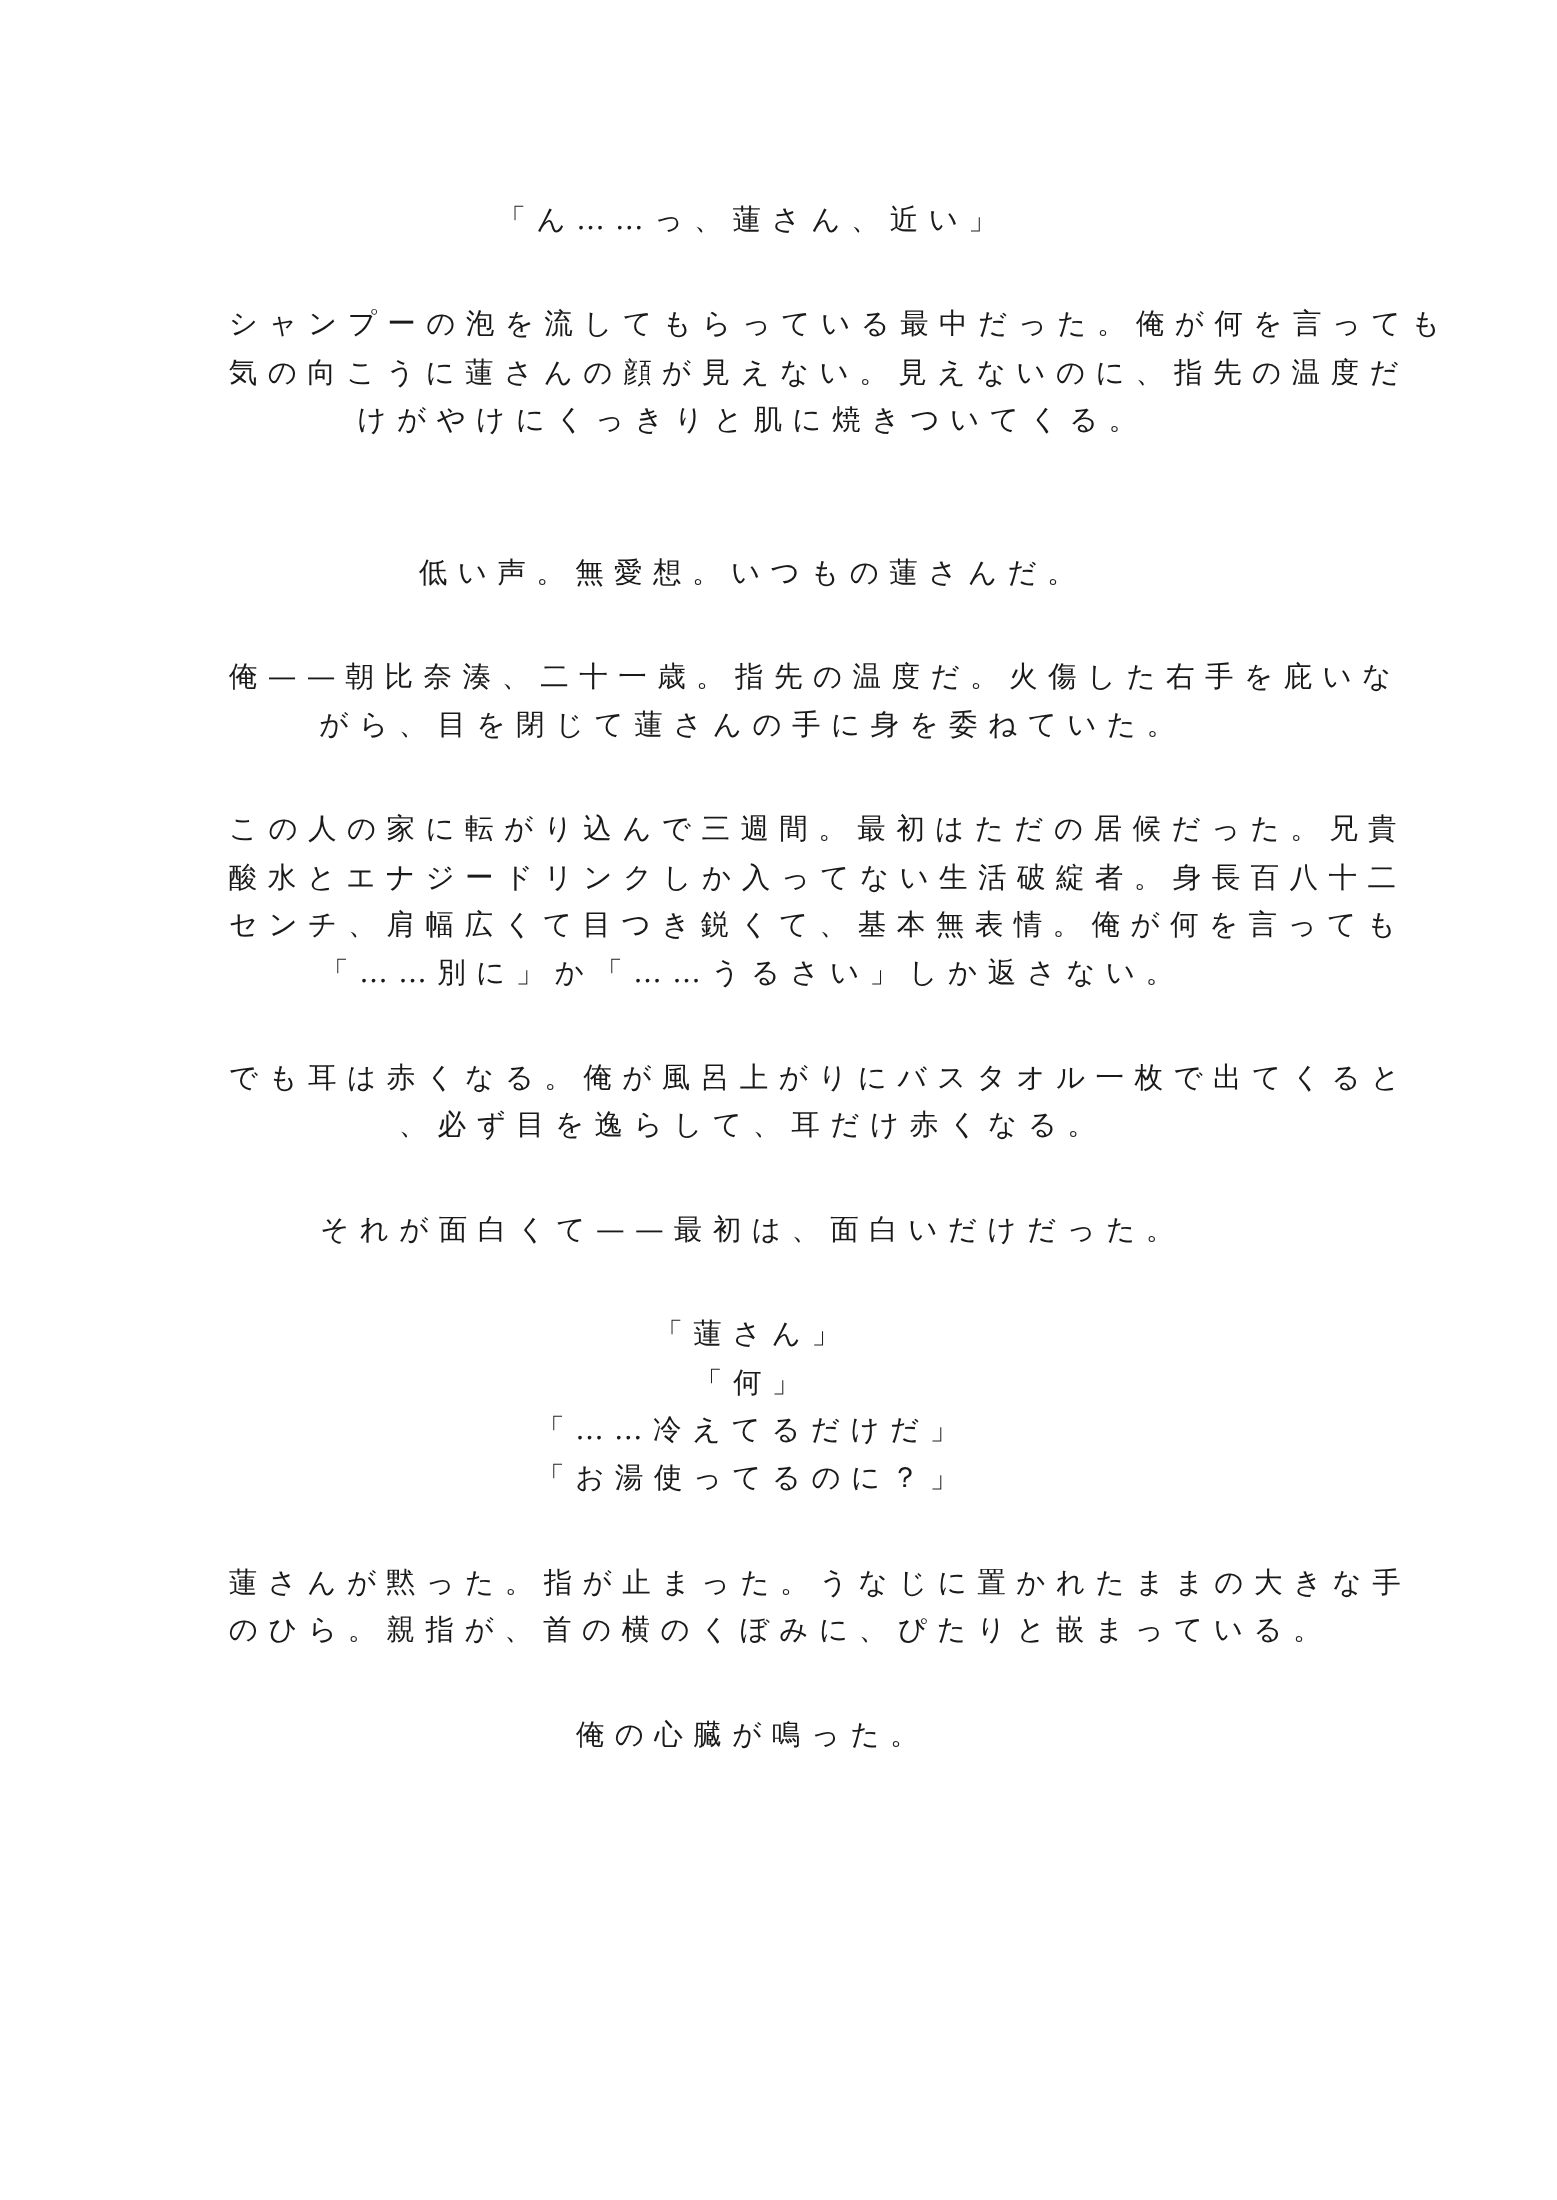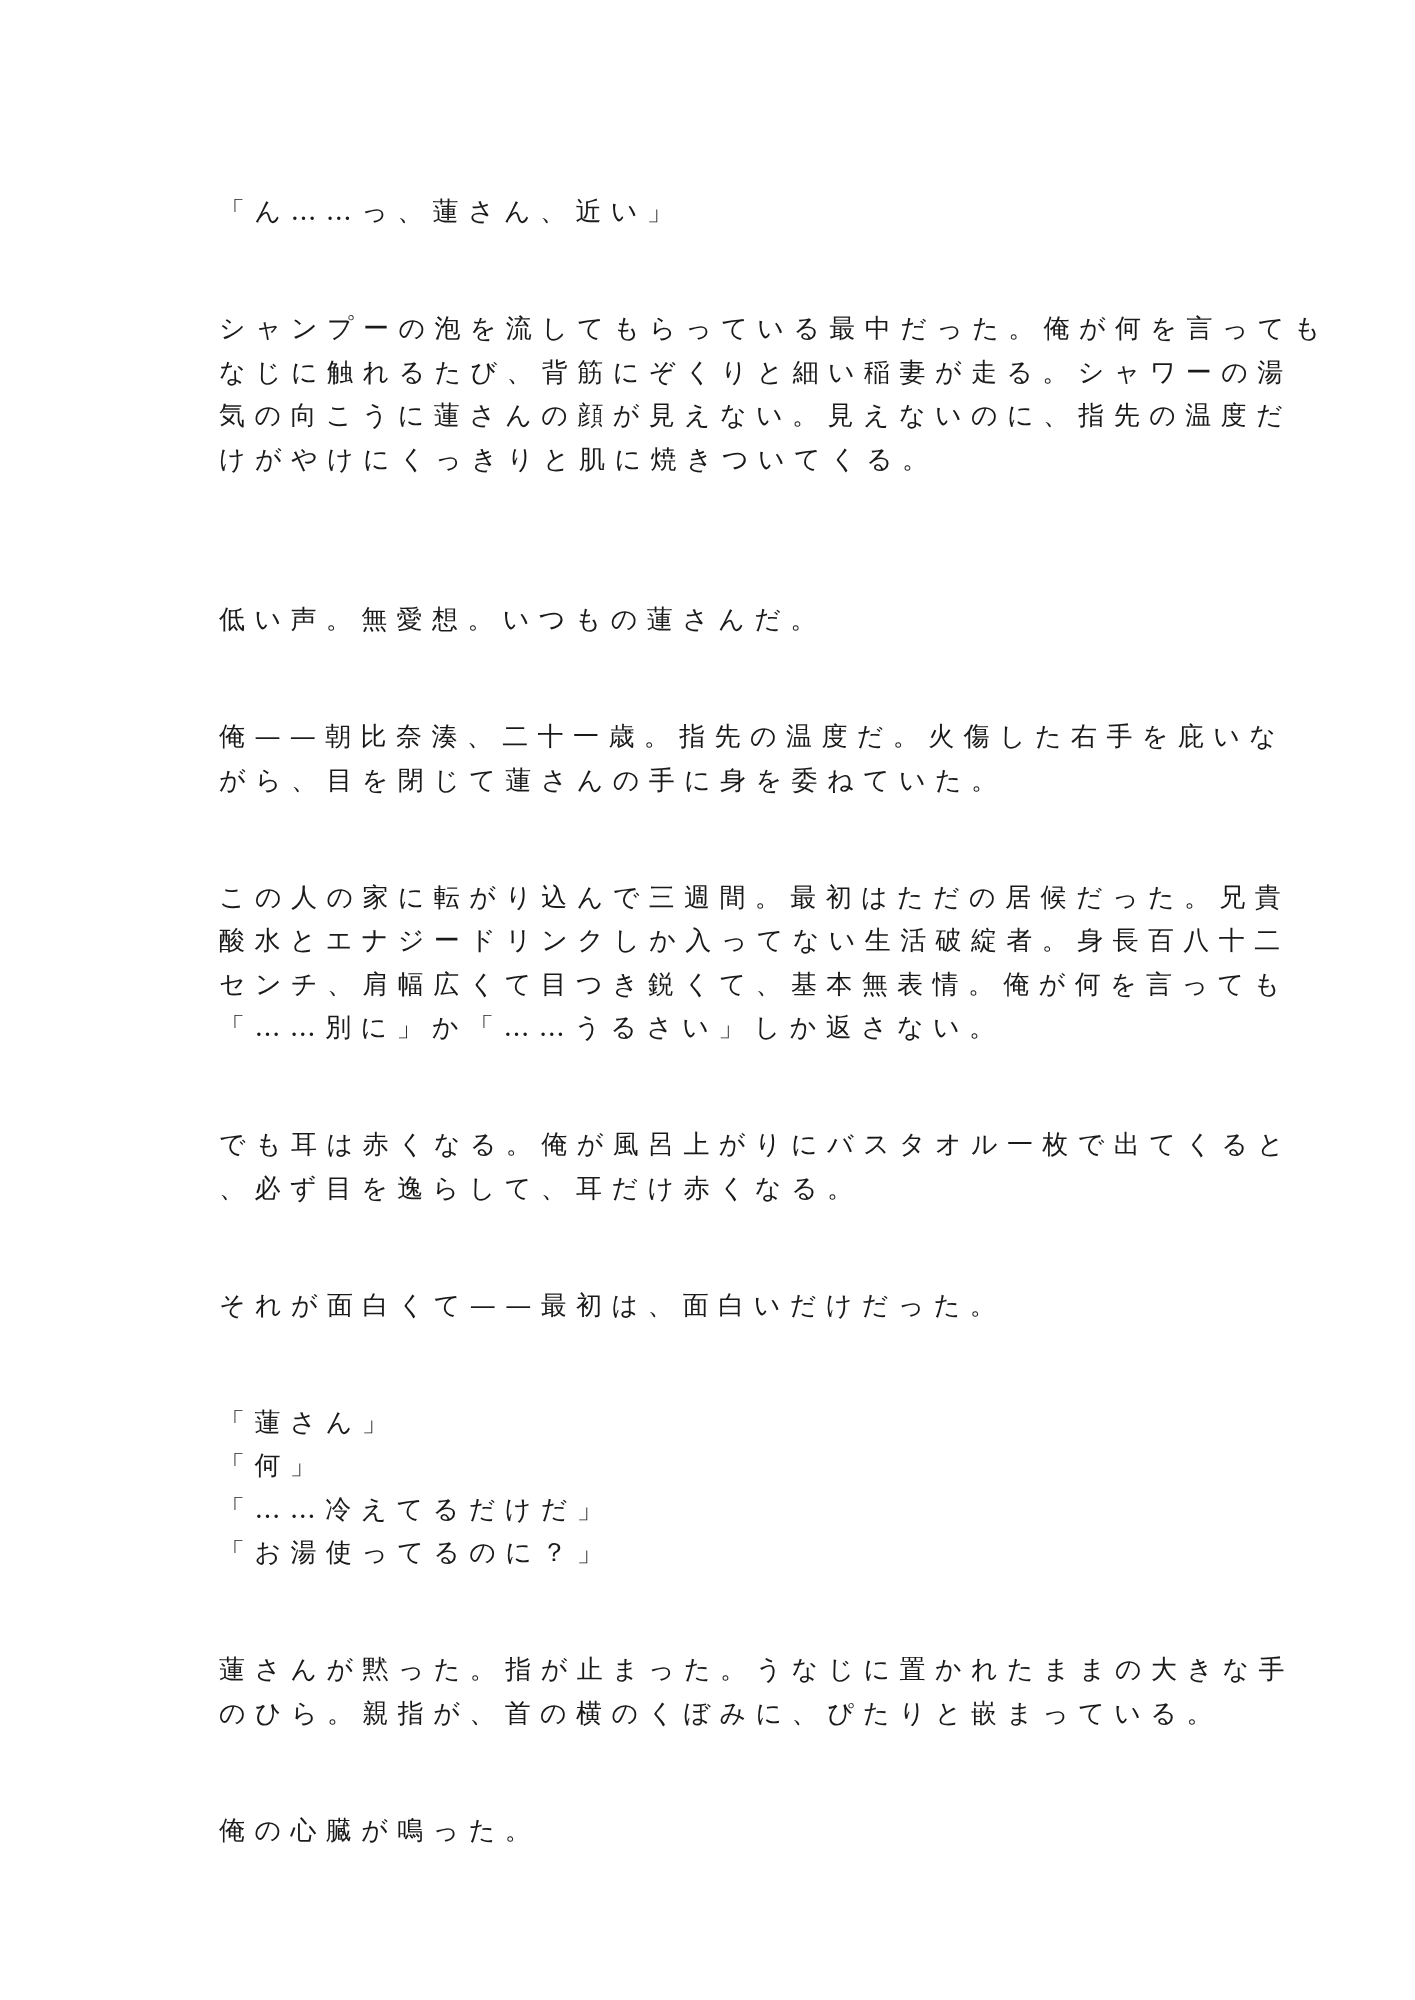--- a/index.html
+++ b/index.html
@@ -22,22 +22,23 @@
       height: 2000px;
       background: #ffffff;
     }
     .text-block {
       position: absolute;
       left: 204px;
       top: 175px;
       width: 960px;
     }
     .para {
-      margin: 15px;
+      margin: 4px;
       padding: 0;
+      text-align: center;
     }
     .line {
       display: block;
       height: 43.5px;
       line-height: 43.5px;
       font-size: 26px;
       letter-spacing: 9.4px;
       white-space: nowrap;
     }
     .gap {
@@ -51,21 +52,20 @@
 <div class="page">
   <div class="text-block">
 
     <div class="para">
       <span class="line">「ん……っ、蓮さん、近い」</span>
     </div>
     <span class="gap"></span>
 
     <div class="para">
       <span class="line">シャンプーの泡を流してもらっている最中だった。俺が何を言っても</span>
-      <span class="line">なじに触れるたび、背筋にぞくりと細い稲妻が走る。シャワーの湯</span>
       <span class="line">気の向こうに蓮さんの顔が見えない。見えないのに、指先の温度だ</span>
       <span class="line">けがやけにくっきりと肌に焼きついてくる。</span>
     </div>
     <span class="gap"></span>
 
     <span class="gap"></span>
 
     <div class="para">
       <span class="line">低い声。無愛想。いつもの蓮さんだ。</span>
     </div>

